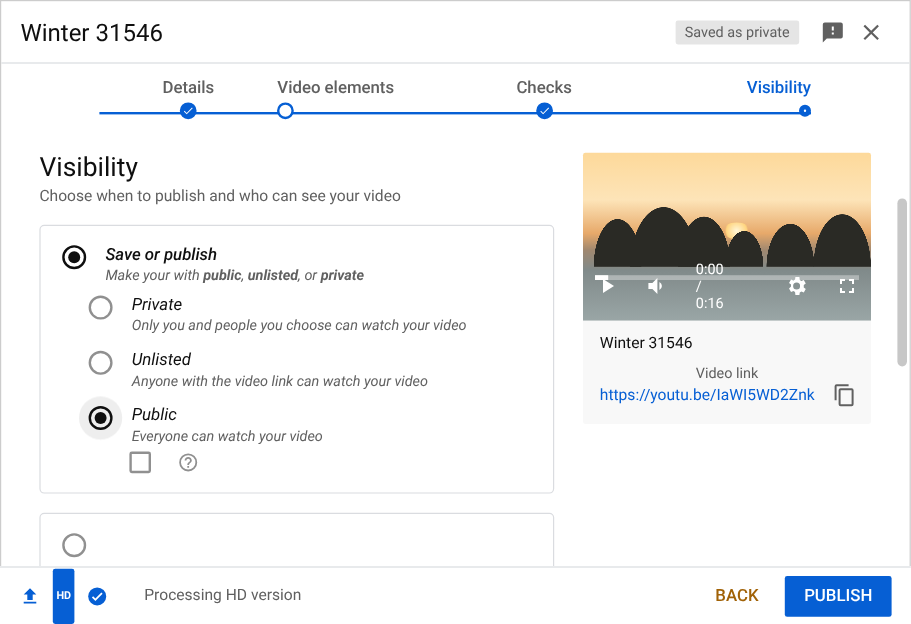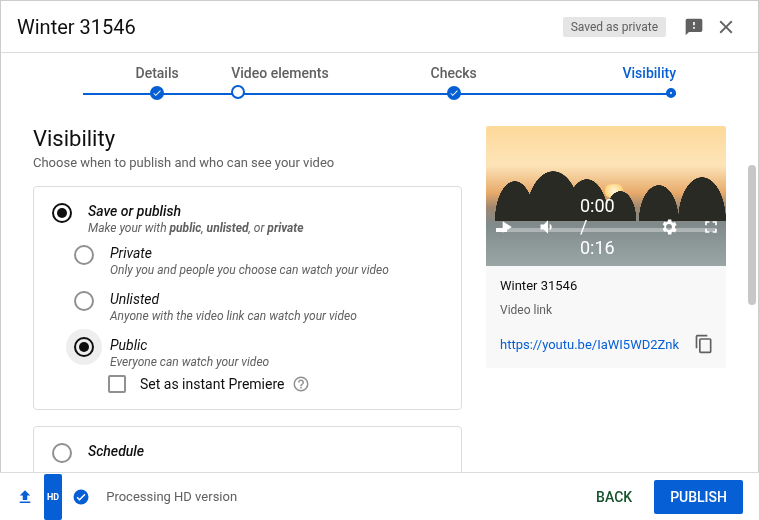--- a/index.html
+++ b/index.html
@@ -153,59 +153,59 @@
                 radial-gradient(ellipse 16px 30px at 56% 100%, #2a2a25 99%, transparent),
                 radial-gradient(ellipse 20px 36px at 72% 100%, #2a2a25 99%, transparent),
                 radial-gradient(ellipse 24px 44px at 90% 100%, #2a2a25 99%, transparent);
   }
   .sun { position:absolute; top:58px; left:116px; width:24px; height:14px; background:radial-gradient(circle,#fff6d8,#ffd580 60%, transparent 70%); border-radius:50%;}
   .vctrl {
     position:absolute; bottom:0; left:0; right:0;
     padding: 6px 10px 8px 10px;
     color:#fff; fill:#fff;
     display:flex; align-items:center; gap:22px;
-    font-size:18px;
+    font-size:12px;
   }
   .vtrack{
     position:absolute;
     bottom:34px; left:10px; right:10px; height:4px;
     background:rgba(255,255,255,0.35);
   }
   .vtrack::before{content:"";display:block;height:100%;width:5%;background:#fff;}
   .vspacer{flex:1;}
   .vicon{cursor:pointer; width:20px;}
   .info-card {
     background:#f8f8f8;
     padding: 12px 14px 16px 14px;
     position:relative;
     border-radius: 0 0 2px 2px;
   }
   .info-title { font-size:13px; margin-bottom:10px;}
-  .info-label { font-size:12px; color:var(--text-secondary); margin-bottom:20px;}
+  .info-label { font-size:12px; color:var(--text-secondary); margin-bottom:4px;text-align:center;}
   .info-link { font-size:13px; color:var(--blue); }
   .copy-icon{ position:absolute; right:12px; bottom:14px; cursor:pointer; color:#606060;}
   .footer {
     position:absolute;
     bottom:0; left:0; right:0;
     height:48px;
     border-top:1px solid var(--border);
     display:flex;
     align-items:center;
     padding:0 16px;
     background:#fff;
   }
   .foot-icon { margin-right:10px; color:var(--blue); fill:var(--blue);}
   .hd-badge{
     background:var(--blue); color:#fff; font-size:9px; font-weight:700;
     padding:18px 3px; border-radius:2px; margin-right:10px;
   }
-  .foot-status{ font-size:13px; color:var(--text-secondary); margin-left:6px;text-align:center;}
+  .foot-status{ font-size:13px; color:var(--text-secondary); margin-left:20px;text-align:center;}
   .foot-spacer{flex:1;}
   .btn-text{
-    font-size:14px; font-weight:500; color:#14532d;
+    font-size:14px; font-weight:500; color:#a16207;
     padding:8px 14px; cursor:pointer;
   }
   .btn-primary{
     background:var(--blue); color:#fff;
     font-size:14px; font-weight:500;
     padding:9px 16px; border-radius:2px; cursor:pointer;
     margin-left:8px;
   }
   .help-icon{ margin-left:8px; color:#909090;}
   .right-scrollbar{
@@ -293,35 +293,33 @@
           </div>
           <div class="opt-row" style="margin-bottom:6px">
             <div class="opt-radio selected halo"></div>
             <div>
               <div class="opt-title" style="font-weight:400">Public</div>
               <div class="opt-desc">Everyone can watch your video</div>
             </div>
           </div>
           <div class="checkbox-row">
             <div class="checkbox"></div>
-            <span>Set as instant Premiere</span>
             <span class="help-icon">
               <svg width="18" height="18" viewBox="0 0 24 24">
                   <path fill="currentColor" d="M11 18h2v-2h-2v2zm1-16a10 10 0 1 0 0 20 10 10 0 0 0 0-20zm0 18a8 8 0 1 1 0-16 8 8 0 0 1 0 16zm0-14c-2.2 0-4 1.8-4 4h2c0-1.1.9-2 2-2s2 .9 2 2c0 2-3 1.75-3 5h2c0-2.25 3-2.5 3-5 0-2.2-1.8-4-4-4z"></path>
                 </svg>
             </span>
           </div>
         </div>
       </div>
 
       <div class="card">
         <div class="opt-row">
           <div class="opt-radio"></div>
           <div>
-            <div class="opt-title">Schedule</div>
           </div>
         </div>
       </div>
     </div>
 
     <div class="right">
       <div class="video-prev">
         <div class="sun"></div>
         <div class="trees"></div>
         <div class="vtrack"></div>

